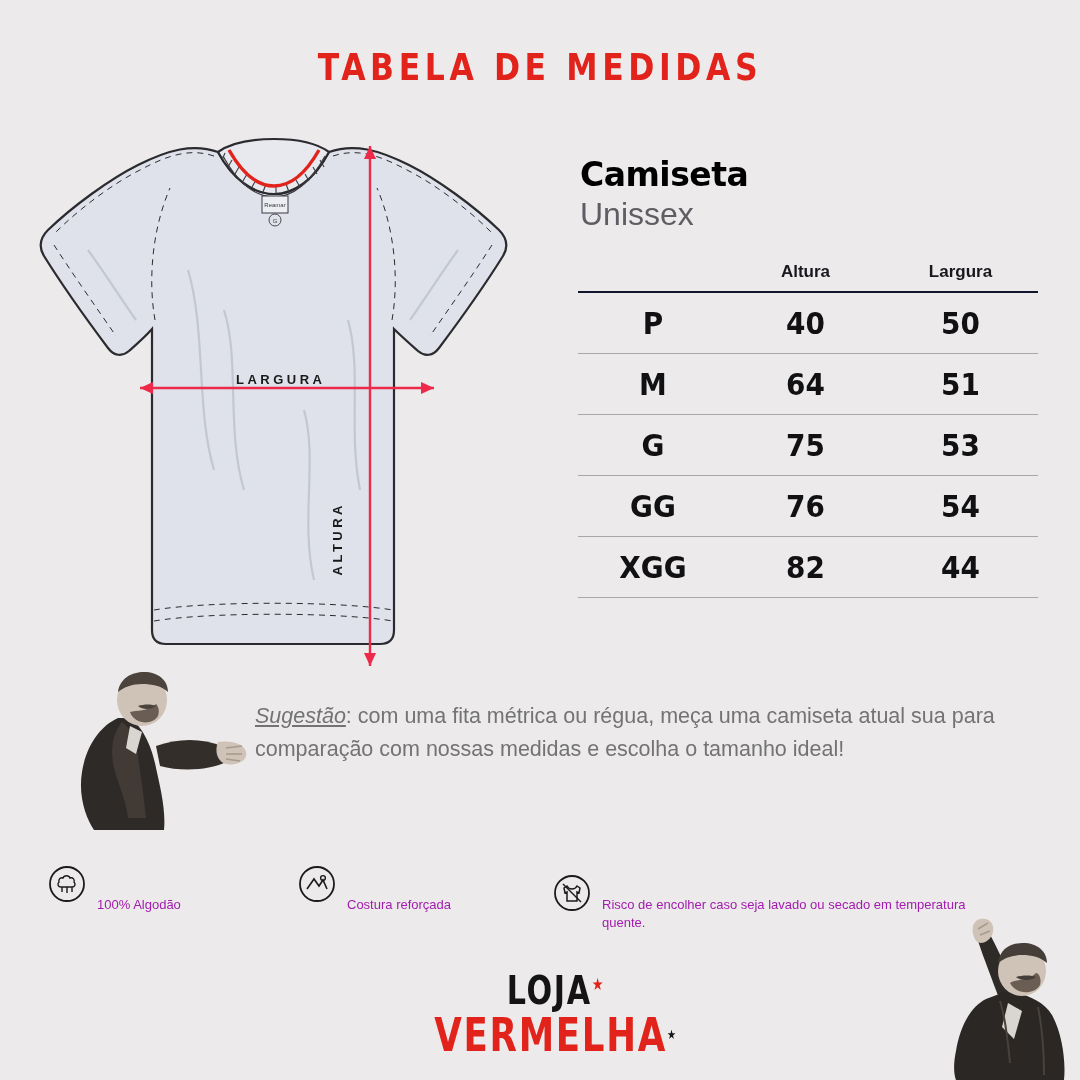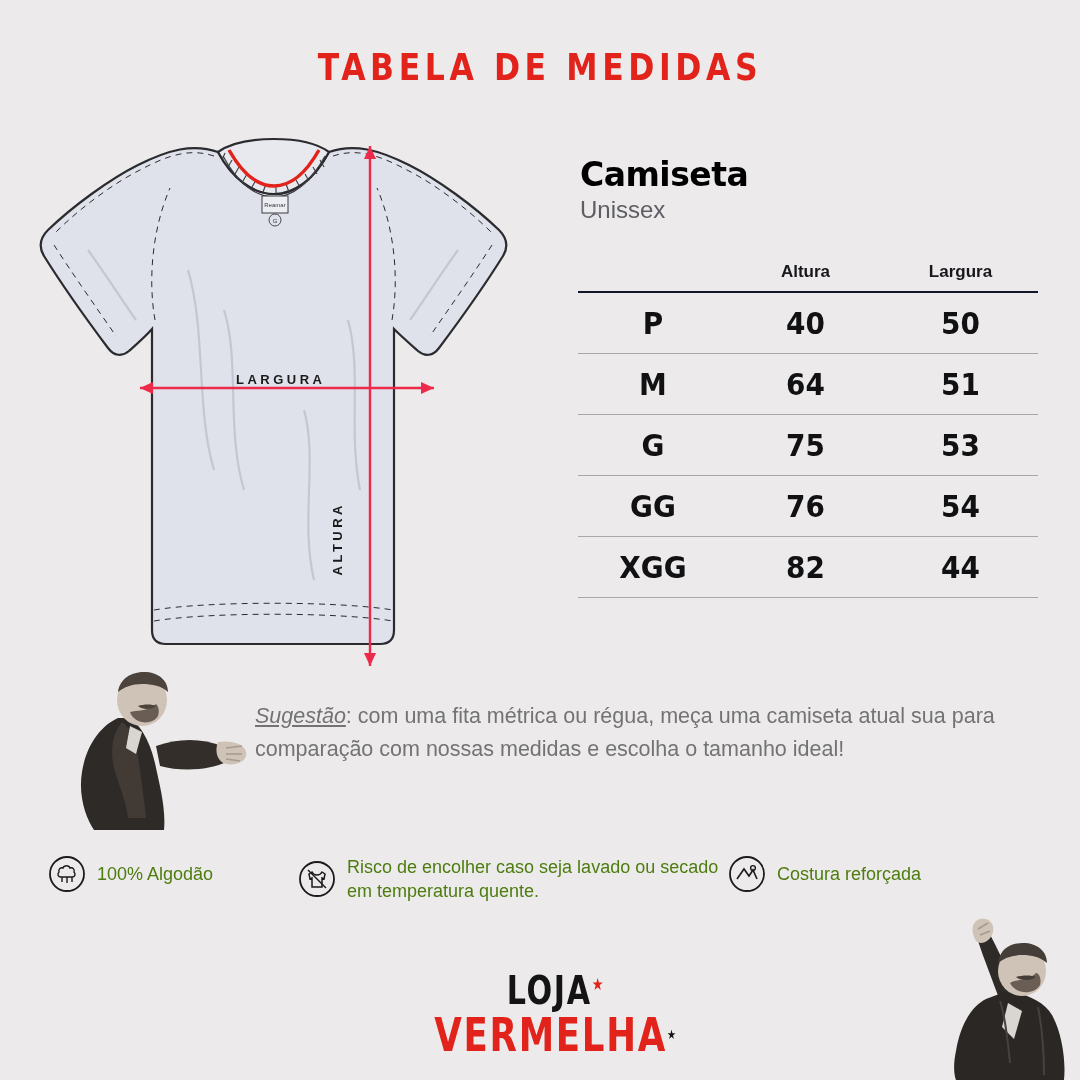--- a/index.html
+++ b/index.html
@@ -75,21 +75,21 @@
   }
   .product-name {
     font-family: "DejaVu Sans", sans-serif;
     font-size: 33px;
     font-weight: 700;
     color: #000000;
     letter-spacing: -0.5px;
   }
   .product-sub {
     font-family: "Liberation Sans", sans-serif;
-    font-size: 24px;
+    font-size: 32px;
     color: #5d5d63;
     margin-top: 2px;
     font-weight: 300;
   }
 
   .size-table {
     position: absolute;
     left: 578px;
     top: 262px;
     width: 460px;
@@ -168,23 +168,24 @@
   .feature.f1 { width: 250px; }
   .feature.f2 { width: 255px; }
   .feature.f3 { width: 430px; align-items: center; }
   .feature-ico {
     flex: 0 0 auto;
     width: 38px;
     height: 38px;
   }
   .feature-text {
     font-family: "Liberation Sans", sans-serif;
-    font-size: 18px;
-    color: #4d7c0f;
+    font-size: 13px;
+    color: #a21caf;
     line-height: 1.35;
+    margin-top: 41px;
   }
 
   
   .brand {
     position: absolute;
     left: 16px;
     bottom: 22px;
     width: 1080px;
     text-align: center;
   }
@@ -367,43 +368,43 @@
         <svg width="38" height="38" viewBox="0 0 38 38">
           <circle cx="19" cy="19" r="17" fill="none" stroke="#1b1b1d" stroke-width="1.8"></circle>
           <path d="M13 22 C10 22 9 19 11 17 C10 14 13 12 15 13 C16 10 21 10 22 13
                    C25 12 27 15 26 17 C28 19 27 22 24 22 Z" fill="none" stroke="#1b1b1d" stroke-width="1.4"></path>
           <path d="M14 22 L14 27 M19 22 L19 28 M24 22 L24 27" stroke="#1b1b1d" stroke-width="1.4"></path>
         </svg>
       </span>
       <span class="feature-text">100% Algodão</span>
     </div>
 
+    <div class="feature f2">
+      <span class="feature-ico">
+        <svg width="38" height="38" viewBox="0 0 38 38">
+          <circle cx="19" cy="19" r="17" fill="none" stroke="#1b1b1d" stroke-width="1.8"></circle>
+          <path d="M9 24 L16 14 L21 21 L25 15 L29 24" fill="none" stroke="#1b1b1d" stroke-width="1.6"></path>
+          <circle cx="25" cy="13" r="2.4" fill="none" stroke="#1b1b1d" stroke-width="1.4"></circle>
+        </svg>
+      </span>
+      <span class="feature-text">Costura reforçada</span>
+    </div>
+
     <div class="feature f3">
       <span class="feature-ico">
         <svg width="38" height="38" viewBox="0 0 38 38">
           <circle cx="19" cy="19" r="17" fill="none" stroke="#1b1b1d" stroke-width="1.8"></circle>
           <path d="M14 12 L11 14 L12 19 L14 18 L14 27 L24 27 L24 18 L26 19 L27 14 L24 12
                    C23 14 21 15 19 15 C17 15 15 14 14 12 Z" fill="none" stroke="#1b1b1d" stroke-width="1.5"></path>
           <path d="M10 10 L28 28" stroke="#1b1b1d" stroke-width="1.5"></path>
         </svg>
       </span>
       <span class="feature-text">Risco de encolher caso seja lavado ou secado em temperatura quente.</span>
     </div>
 
-    <div class="feature f2">
-      <span class="feature-ico">
-        <svg width="38" height="38" viewBox="0 0 38 38">
-          <circle cx="19" cy="19" r="17" fill="none" stroke="#1b1b1d" stroke-width="1.8"></circle>
-          <path d="M9 24 L16 14 L21 21 L25 15 L29 24" fill="none" stroke="#1b1b1d" stroke-width="1.6"></path>
-          <circle cx="25" cy="13" r="2.4" fill="none" stroke="#1b1b1d" stroke-width="1.4"></circle>
-        </svg>
-      </span>
-      <span class="feature-text">Costura reforçada</span>
-    </div>
-
   </div>
 
   <div class="lenin-right">
     <svg width="230" height="165" viewBox="0 0 230 165">
 
       <path d="M150 86 C142 64 134 44 128 26 C126 18 132 12 138 16 C148 34 160 60 168 82 Z" fill="#2e2a27"></path>
       <path d="M126 26 C120 16 122 6 130 4 C140 2 146 10 142 20 C138 28 130 30 126 26 Z" fill="#cfc2b6"></path>
       <path d="M128 14 L138 8 M130 20 L140 16" stroke="#a89a8c" stroke-width="1.5" fill="none"></path>
 
       <path d="M136 84 C120 92 110 112 106 136 C103 150 104 160 106 165 L214 165

